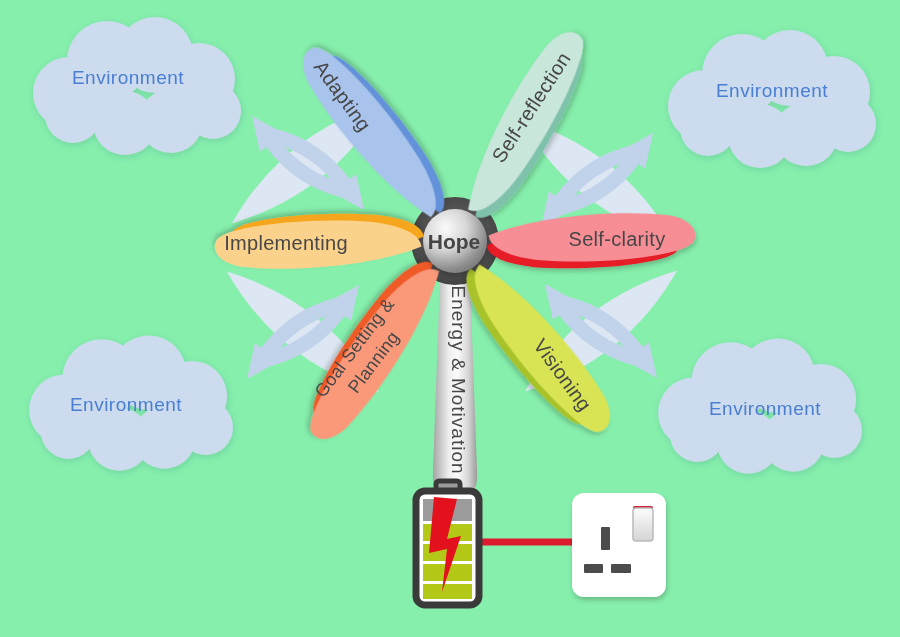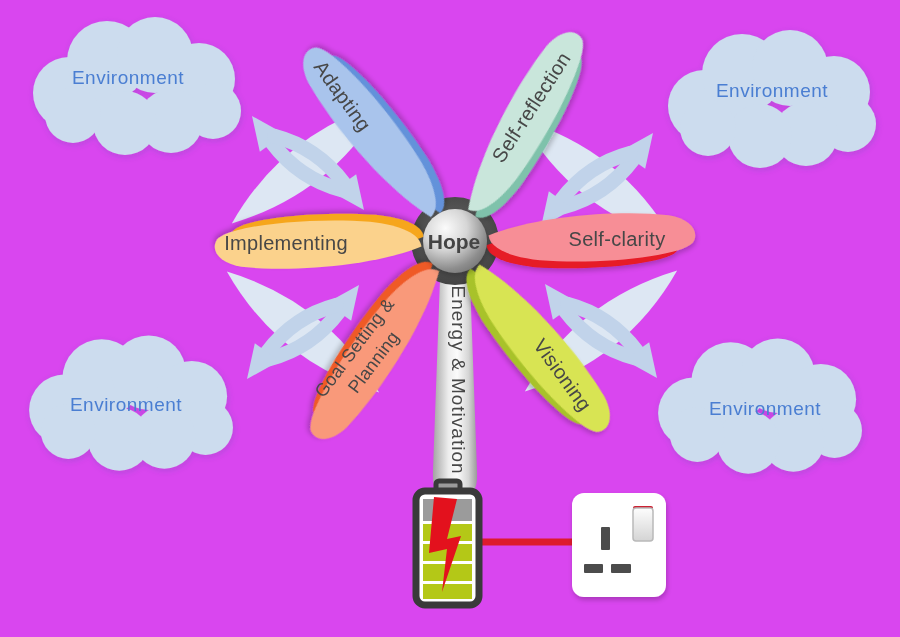--- a/index.html
+++ b/index.html
@@ -1,16 +1,16 @@
 <!DOCTYPE html>
 <html style="--cloud: #ccdcee; --cloud-text: #4a7ed2; --swirl-lens: #dde7f3; --swirl-arrow: #c1d3ea; --blade-text: #474747; --hub-text: #454545; --battery-green: #b4c817; --battery-gray: #9b9b9b; --battery-border: #3a3a3a; --bolt-red: #e3111d; --cable-red: #dd1b2e; --socket-slot: #4c4c4c; --switch-red: #cc2233;"><head>
 <meta charset="utf-8">
 <style>
   html,body{margin:0;padding:0;background:#ffffff;}
-  .stage{position:relative;width:900px;height:637px;background:#d946ef;overflow:hidden;
+  .stage{position:relative;width:900px;height:637px;background:#86efac;overflow:hidden;
          font-family:"Liberation Sans", sans-serif;}
   svg{display:block;}
   text{font-family:"Liberation Sans", sans-serif;}
   .cloud-fill{fill:var(--cloud);}
   .cloud-text{fill:var(--cloud-text);font-size:19px;letter-spacing:.5px;}
   .swirl-lens{fill:var(--swirl-lens);}
   .swirl-arrow-stroke{stroke:var(--swirl-arrow);fill:none;stroke-width:13;stroke-linecap:round;}
   .swirl-arrow-fill{fill:var(--swirl-arrow);}
   .blade-text{fill:var(--blade-text);font-size:20px;text-anchor:middle;letter-spacing:.3px;}
   .blade-text-sm{fill:var(--blade-text);font-size:18px;text-anchor:middle;letter-spacing:.2px;}

